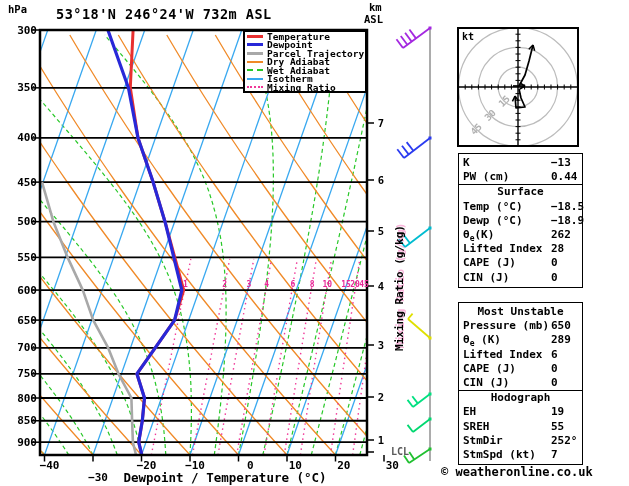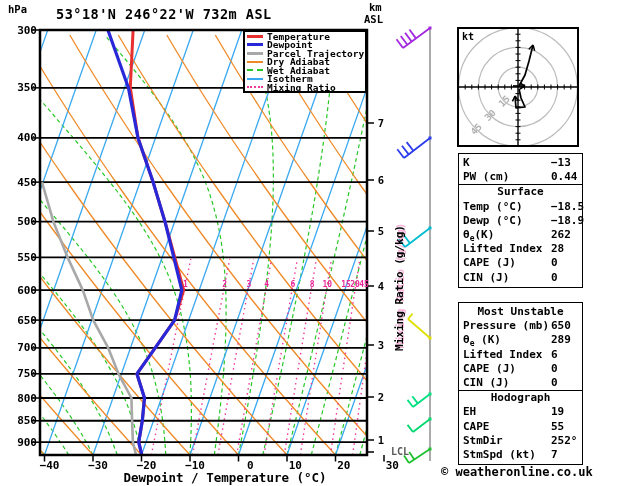--- a/index.html
+++ b/index.html
@@ -259,21 +259,21 @@
         <line x1="533" y1="45" x2="528.8293204239388" y2="49.31340142739184" stroke="#000" stroke-width="1.5"></line>
         <polyline fill="none" stroke="#000" stroke-width="1.7" stroke-linejoin="round" points="519.0,89.0 521.0,98.0 525.0,107.0 516.0,108.0 515.0,96.0"></polyline>
         <line x1="515" y1="96" x2="518.4211542460715" y2="100.92906721648093" stroke="#000" stroke-width="1.5"></line>
         <line x1="515" y1="96" x2="512.4418796966022" y2="101.42734009560337" stroke="#000" stroke-width="1.5"></line>
         <polyline fill="none" stroke="#000" stroke-width="1.7" stroke-linejoin="round" points="513.0,86.0 525.0,86.0"></polyline>
         <line x1="525" y1="86" x2="519.8038475772934" y2="89" stroke="#000" stroke-width="1.5"></line>
         <line x1="525" y1="86" x2="519.8038475772934" y2="83" stroke="#000" stroke-width="1.5"></line>
       </g>
     </svg>
 
-  <div class="t station">53°18'N 246°22'W 732m ASL</div>
+  <div class="t station">53°18'N 246°24'W 732m ASL</div>
   <div class="t hpa">hPa</div>
   <div class="t kmu">km</div>
   <div class="t aslu">ASL</div>
   <div class="t xaxt">Dewpoint / Temperature (°C)</div>
   <div class="t mixl">Mixing Ratio (g/kg)</div>
   <div class="t lcl">LCL</div>
   <div class="t kt">kt</div>
 
   <div class="legend" id="legend">
       <div class="lrow"><span class="sw" style="border-top: 3px solid rgb(232, 48, 48);"></span><span>Temperature</span></div>
@@ -292,21 +292,21 @@
       <div class="plabel" style="top: 215.162px;">500</div>
       <div class="plabel" style="top: 250.922px;">550</div>
       <div class="plabel" style="top: 283.569px;">600</div>
       <div class="plabel" style="top: 313.601px;">650</div>
       <div class="plabel" style="top: 341.406px;">700</div>
       <div class="plabel" style="top: 367.292px;">750</div>
       <div class="plabel" style="top: 391.507px;">800</div>
       <div class="plabel" style="top: 414.253px;">850</div>
       <div class="plabel" style="top: 435.699px;">900</div>
       <div class="tlabel" style="left: 29.5px;">−40</div>
-      <div class="tlabel" style="left: 78px;">−30</div>
+      <div class="tlabel" style="left: 78px; margin-top: 12px;">−30</div>
       <div class="tlabel" style="left: 126.5px;">−20</div>
       <div class="tlabel" style="left: 175px;">−10</div>
       <div class="tlabel" style="left: 223.5px;">0</div>
       <div class="tlabel" style="left: 272px;">10</div>
       <div class="tlabel" style="left: 320.5px;">20</div>
       <div class="tlabel" style="left: 369px;">30</div>
       <div class="klabel" style="top: 116.5px;">7</div>
       <div class="klabel" style="top: 173.5px;">6</div>
       <div class="klabel" style="top: 224.5px;">5</div>
       <div class="klabel" style="top: 279.5px;">4</div>
@@ -348,20 +348,20 @@
         <div class="irow ihead">Most Unstable</div>
         <div class="irow"><span>Pressure (mb)</span><span class="ival">650</span></div>
         <div class="irow"><span>θ<sub>e</sub> (K)</span><span class="ival">289</span></div>
         <div class="irow"><span>Lifted Index</span><span class="ival">6</span></div>
         <div class="irow"><span>CAPE (J)</span><span class="ival">0</span></div>
         <div class="irow"><span>CIN (J)</span><span class="ival">0</span></div>
       </div>
       <div class="isec divided">
         <div class="irow ihead">Hodograph</div>
         <div class="irow"><span>EH</span><span class="ival">19</span></div>
-        <div class="irow"><span>CAPE</span><span class="ival">55</span></div>
+        <div class="irow"><span>SREH</span><span class="ival">55</span></div>
         <div class="irow"><span>StmDir</span><span class="ival">252°</span></div>
         <div class="irow"><span>StmSpd (kt)</span><span class="ival">7</span></div>
       </div>
     </div>
 
   <div class="t footer">© weatheronline.co.uk</div>
 </div>
 
 </body></html>

